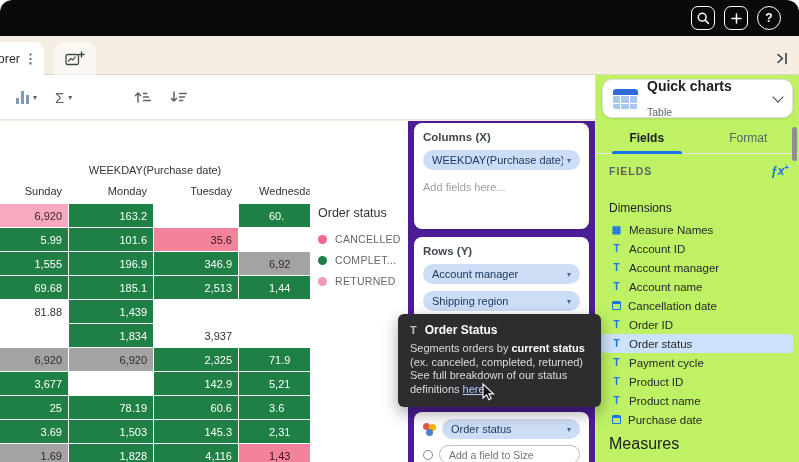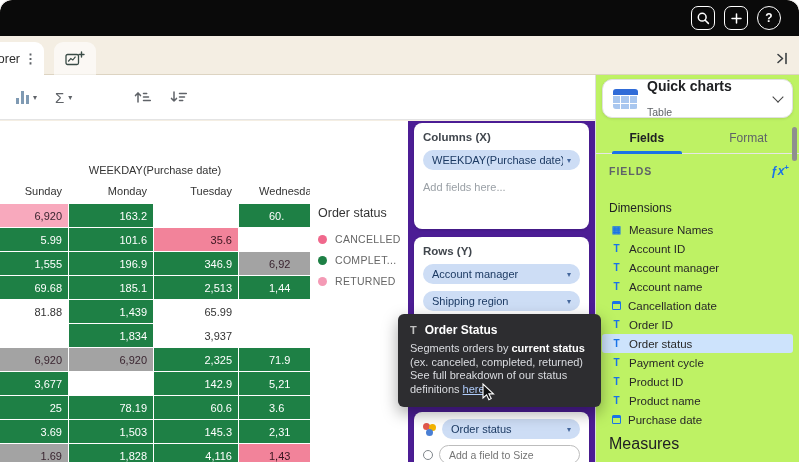--- a/index.html
+++ b/index.html
@@ -278,21 +278,20 @@
           </div>
           <div class="tr">
             <div class="td c0 k-g">69.68</div>
             <div class="td c1 k-g">185.1</div>
             <div class="td c2 k-g">2,513</div>
             <div class="td c3 k-g">1,44</div>
           </div>
           <div class="tr">
             <div class="td c0 k-w">81.88</div>
             <div class="td c1 k-g">1,439</div>
-            <div class="td c2 k-w">65.99</div>
             <div class="td c3 k-e"></div>
           </div>
           <div class="tr">
             <div class="td c0 k-e"></div>
             <div class="td c1 k-g">1,834</div>
             <div class="td c2 k-w">3,937</div>
             <div class="td c3 k-e"></div>
           </div>
           <div class="tr">
             <div class="td c0 k-p1">6,920</div>

